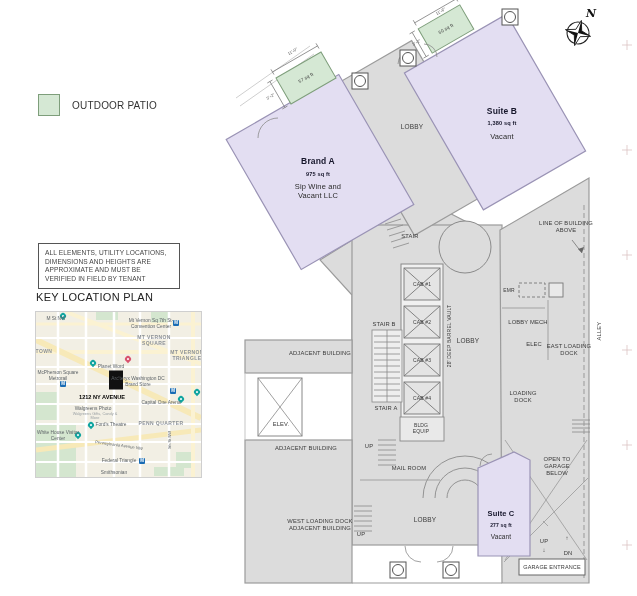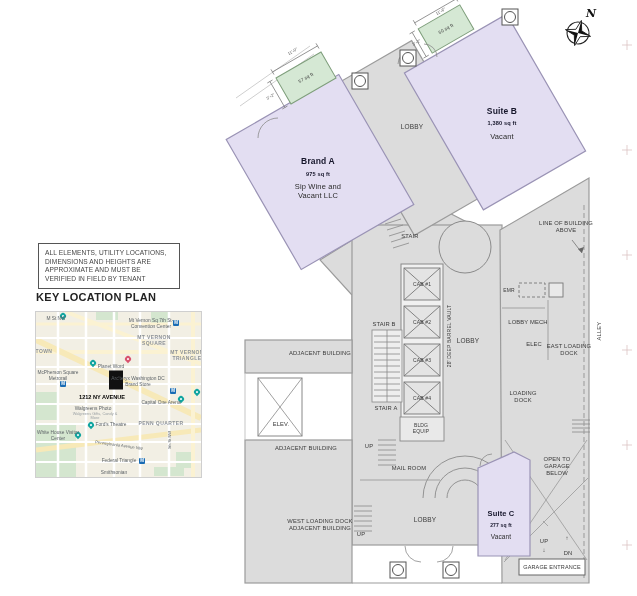--- a/index.html
+++ b/index.html
@@ -9,21 +9,21 @@
   
   .legend{position:absolute;left:38px;top:94px;}
   .legend-row{display:flex;align-items:center;margin-bottom:8px;}
   .swatch{width:20px;height:20px;border:1px solid #8f8f8f;margin-right:12px;flex:0 0 auto;}
   .sw-retail{background:#e3def2;border-color:#9a93b5;}
   .sw-circ{background:#dcdcdc;border-color:#9a9a9a;}
   .sw-patio{background:#d5e8d4;border-color:#7e9e7b;}
   .legend-label{font-size:10px;color:#333;letter-spacing:.2px;}
   .note-box{position:absolute;left:38px;top:243px;width:128px;border:1.2px solid #555;
             padding:5px 6px;font-size:6.6px;line-height:1.3;color:#444;letter-spacing:.1px;}
-  .key-title{position:absolute;left:36px;top:291px;font-size:11px;font-weight:bold;color:#222;letter-spacing:.3px;}
+  .key-title{position:absolute;left:36px;top:291px;font-size:11px;font-weight:normal;color:#222;letter-spacing:.3px;}
   .map{position:absolute;left:35px;top:311px;width:165px;height:165px;border:1px solid #cfcfcf;
        background:#f2efe4;overflow:hidden;}
   .map svg{position:absolute;left:0;top:0;}
   .mlabel{position:absolute;transform:translate(-50%,-50%);font-size:4.8px;color:#5e6468;
           text-align:center;line-height:1.15;white-space:normal;}
   .mdistrict{font-size:5px;color:#8d9298;letter-spacing:.4px;font-weight:bold;}
   .maddress{font-size:5.6px;color:#000;font-weight:bold;white-space:nowrap;}
   .msub{font-size:3.9px;color:#9aa0a4;}
   .mpin{position:absolute;width:6px;height:6px;border-radius:50% 50% 50% 0;background:#12a5a0;
         transform:translate(-50%,-50%) rotate(-45deg);}
@@ -166,20 +166,24 @@
       <path d="M622,45 H632 M627,40 V50"></path>
       <path d="M622,150 H632 M627,145 V155"></path>
       <path d="M622,255 H632 M627,250 V260"></path>
       <path d="M622,350 H632 M627,345 V355"></path>
       <path d="M622,445 H632 M627,440 V450"></path>
       <path d="M622,545 H632 M627,540 V550"></path>
     </g>
   </svg>
 
   <div class="legend">
+    <div class="legend-row">
+      <div class="swatch sw-patio"></div>
+      <div class="legend-label">OUTDOOR PATIO</div>
+    </div>
   </div>
 
   <div class="note-box">ALL ELEMENTS, UTILITY LOCATIONS, DIMENSIONS AND HEIGHTS ARE APPROXIMATE AND MUST BE VERIFIED IN FIELD BY TENANT</div>
   <div class="key-title">KEY LOCATION PLAN</div>
 
   <div class="map">
     <svg width="165" height="165" viewBox="0 0 165 165">
       <rect x="0" y="0" width="165" height="165" fill="#f2efe4"></rect>
       <g fill="#d4e6cf">
         <rect x="0" y="112" width="40" height="53"></rect>

